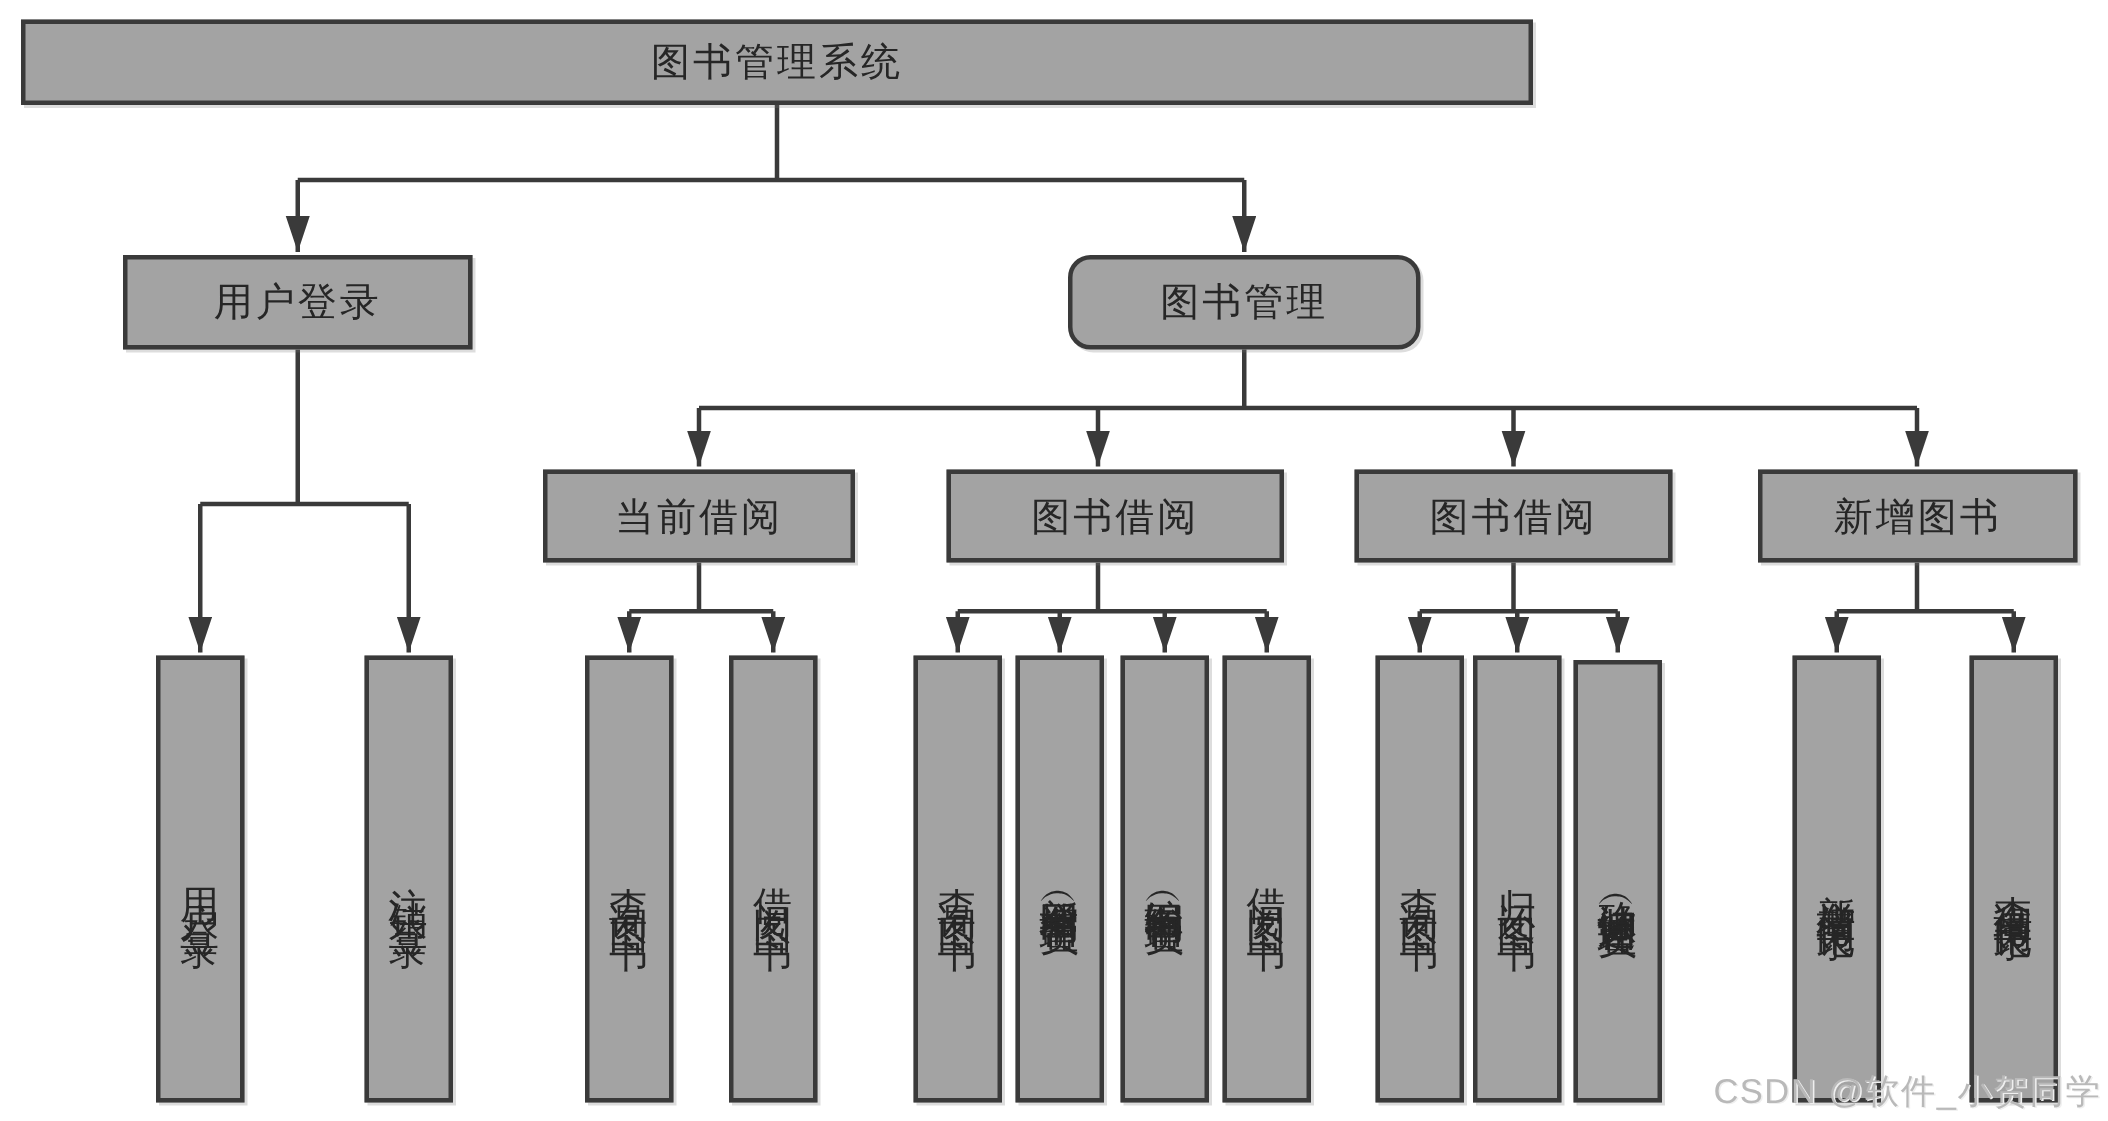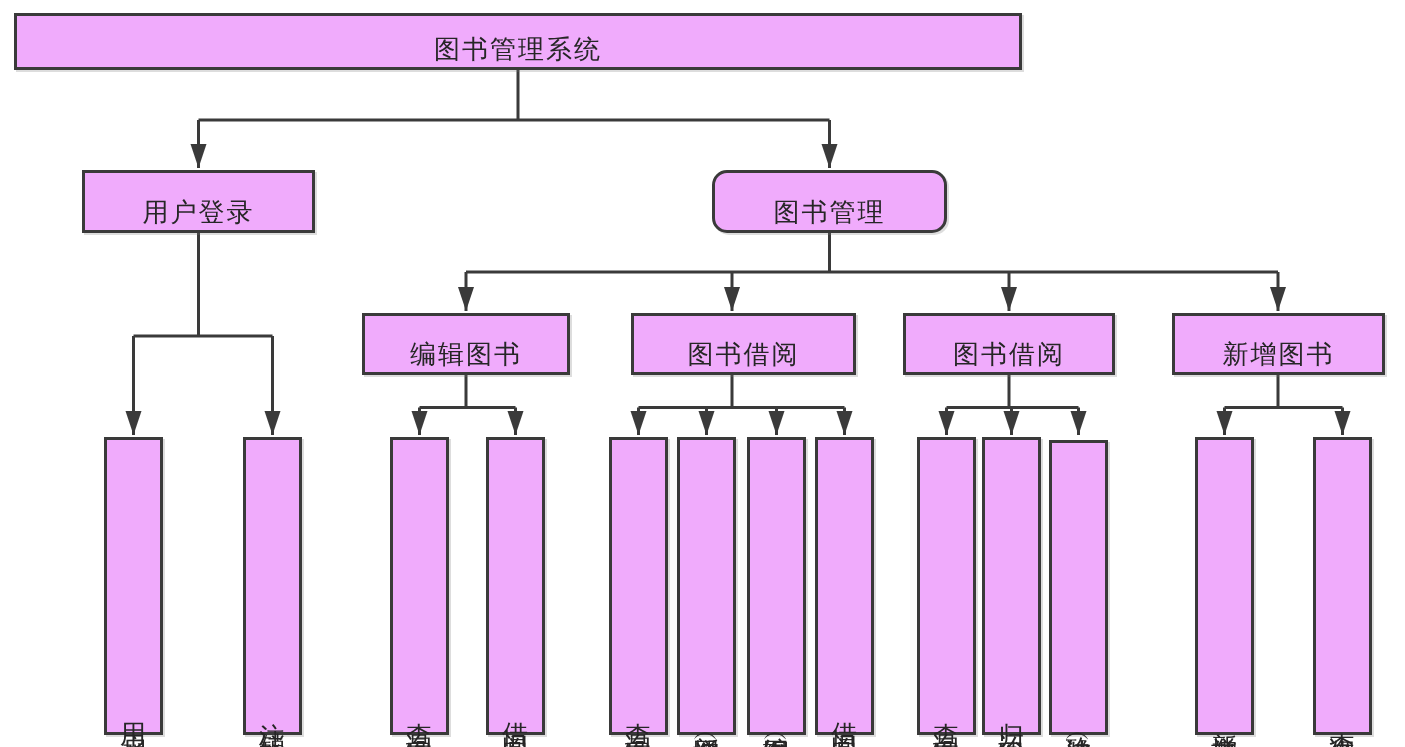--- a/index.html
+++ b/index.html
@@ -9,22 +9,22 @@
   }
   *{margin:0;padding:0;box-sizing:border-box;}
   html,body{background:#fff;}
   body{
     font-family:"Liberation Sans","DejaVu Sans",sans-serif;
     width:1405px;height:747px;position:relative;overflow:hidden;
   }
   #canvas{position:absolute;left:0;top:0;width:1405px;height:747px;background:#fff;}
   svg.connectors{position:absolute;left:0;top:0;pointer-events:none;}
   .node{
-    position:absolute;background:#f0abfc;border:3px solid var(--line);
-    display:flex;align-items:flex-end;justify-content:center;
+    position:absolute;background:#a3a3a3;border:3px solid var(--line);
+    display:flex;align-items:center;justify-content:center;
     color:var(--text);
     box-shadow:2px 2px 0 rgba(120,120,120,.25);
   }
   .hnode{font-size:26px;letter-spacing:2px;white-space:nowrap;}
   .vnode span{
     writing-mode:vertical-rl;text-orientation:mixed;
     font-size:26px;line-height:1;white-space:nowrap;
   }
   .ls4 span{letter-spacing:10px;margin-bottom:-10px;}
   .ls6 span{letter-spacing:4px;margin-bottom:-4px;}
@@ -88,21 +88,21 @@
   </div>
 
   <div class="node hnode" style="left:82px;top:170px;width:233px;height:63px;">
     <span>用户登录</span>
   </div>
   <div class="node hnode" style="left:712px;top:170px;width:235px;height:63px;border-radius:15px;">
     <span>图书管理</span>
   </div>
 
   <div class="node hnode" style="left:362px;top:313px;width:208px;height:62px;">
-    <span>编辑图书</span>
+    <span>当前借阅</span>
   </div>
   <div class="node hnode" style="left:631px;top:313px;width:225px;height:62px;">
     <span>图书借阅</span>
   </div>
   <div class="node hnode" style="left:903px;top:313px;width:212px;height:62px;">
     <span>图书借阅</span>
   </div>
   <div class="node hnode" style="left:1172px;top:313px;width:213px;height:62px;">
     <span>新增图书</span>
   </div>
@@ -144,13 +144,14 @@
     <span>确认归还（管理员）</span>
   </div>
 
   <div class="node vnode ls6" style="left:1195px;top:437px;width:59px;height:298px;">
     <span>新增借阅记录</span>
   </div>
   <div class="node vnode ls6" style="left:1313px;top:437px;width:59px;height:298px;">
     <span>查询借阅记录</span>
   </div>
 
+  <div class="watermark">CSDN @软件_小贺同学</div>
 </div>
 
 </body></html>

